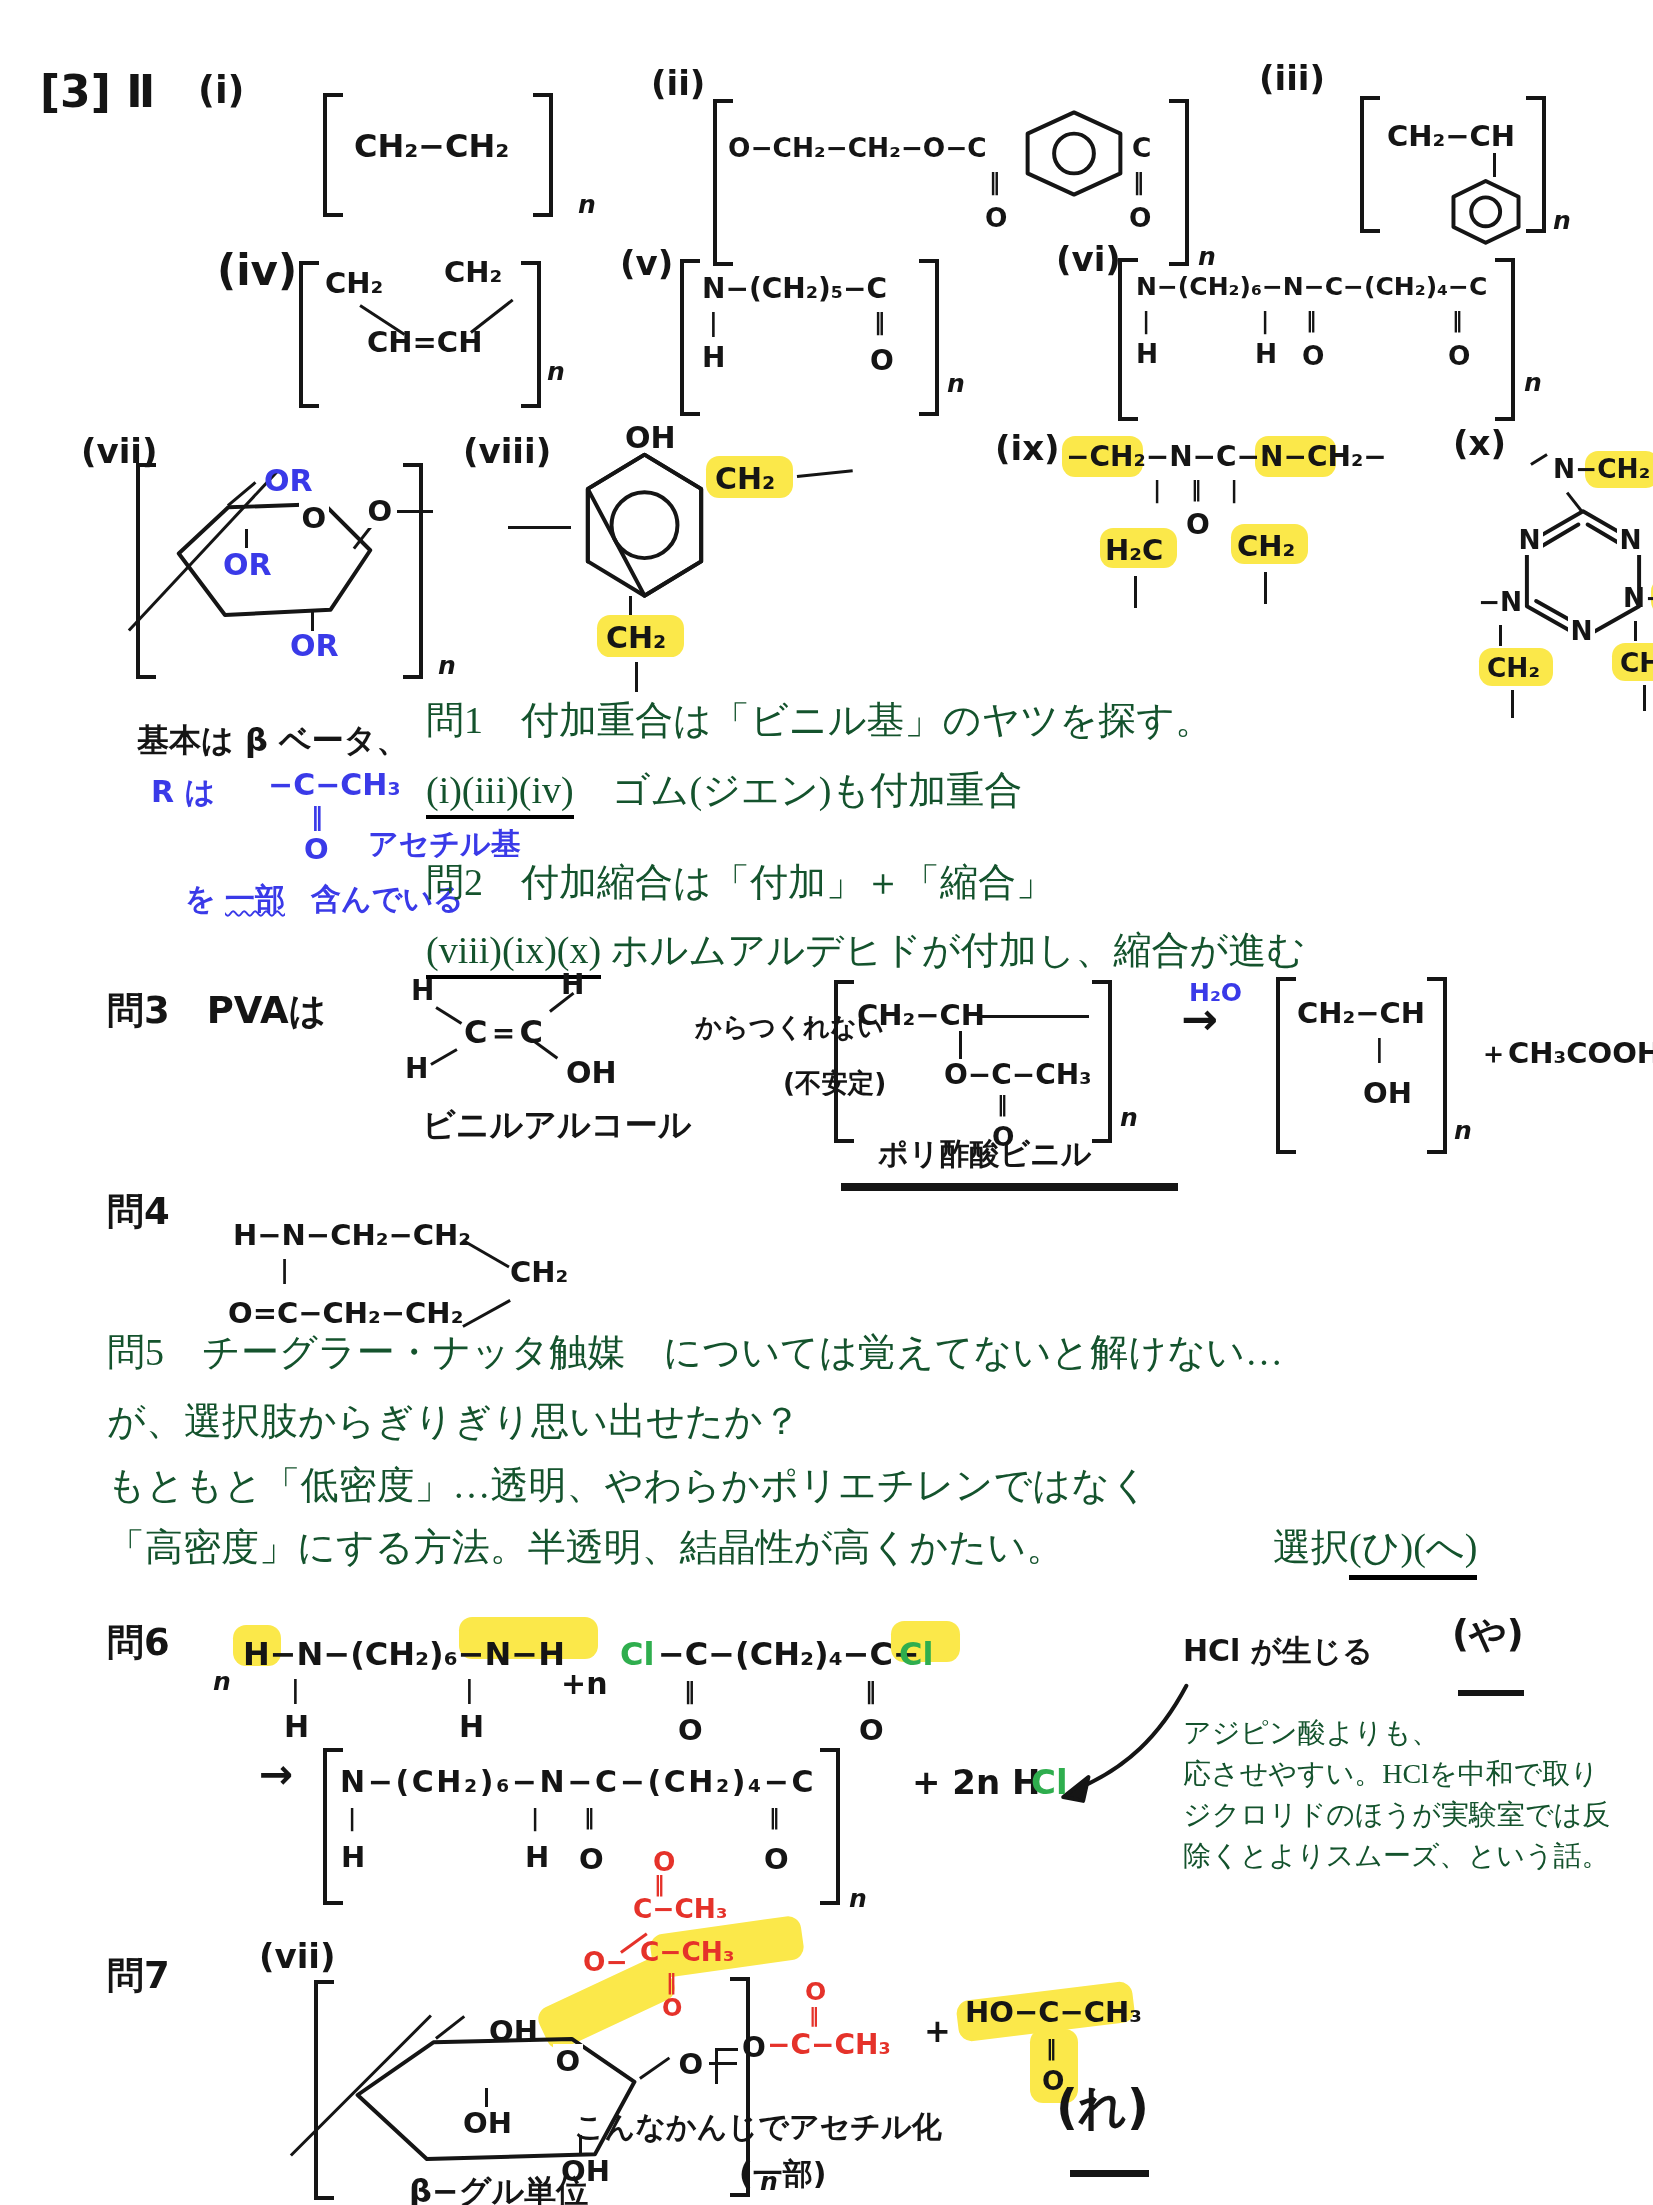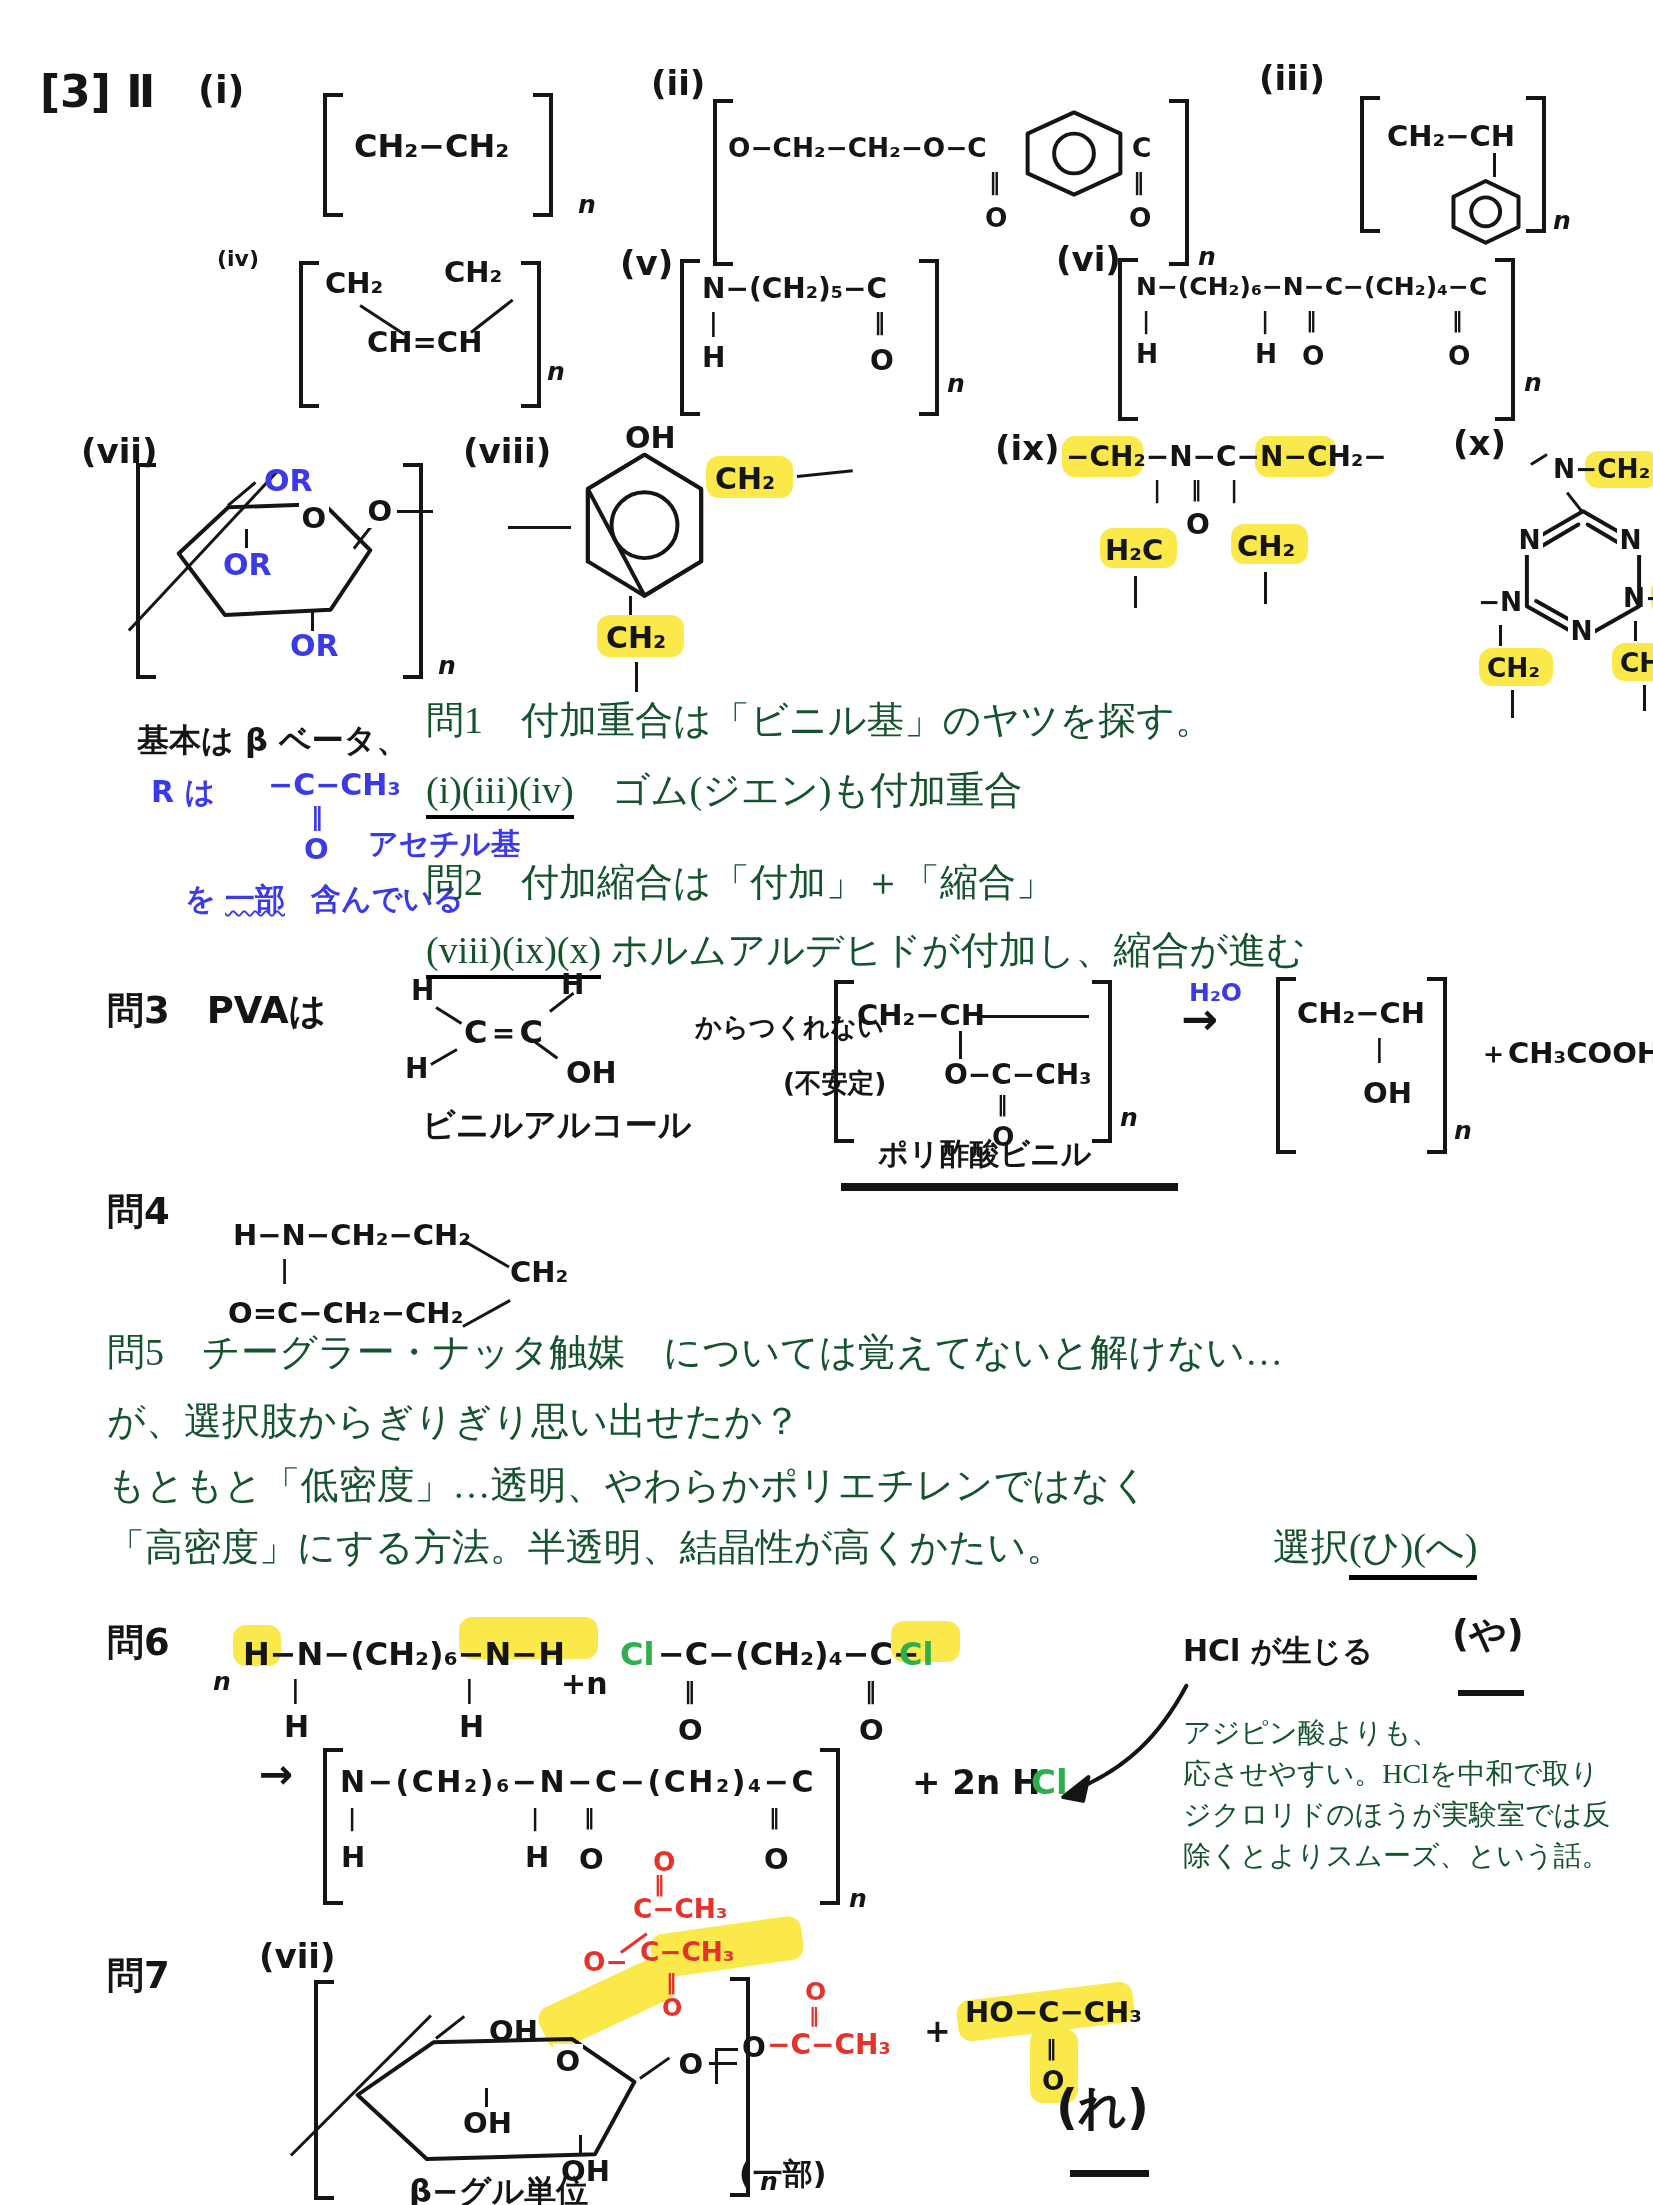--- a/index.html
+++ b/index.html
@@ -58,21 +58,21 @@
   <b class="bkl" style="left:1360px;top:96px;height:129px;"></b>
   <span class="abs hw" style="left:1387px;top:119px;font-size:29px;">CH₂−CH</span>
   <i class="vln" style="left:1493px;top:153px;height:24px;"></i>
   <svg class="ring" style="left:1448px;top:177px;" width="76" height="69" viewBox="0 0 115 105">
     <polygon points="57,6 107,30 107,76 57,100 8,76 8,30"></polygon>
     <circle cx="57" cy="53" r="22"></circle>
   </svg>
   <b class="bkr" style="left:1526px;top:96px;height:129px;"></b>
   <span class="abs hw nsub" style="left:1553px;top:206px;">n</span>
 
-  <span class="abs hw" style="left:217px;top:246px;font-size:22px;">(iv)</span>
+  <span class="abs hw" style="left:217px;top:246px;font-size:42px;">(iv)</span>
   <b class="bkl" style="left:299px;top:261px;height:139px;"></b>
   <span class="abs hw" style="left:325px;top:266px;font-size:29px;">CH₂</span>
   <span class="abs hw" style="left:444px;top:255px;font-size:29px;">CH₂</span>
   <i class="ln" style="left:360px;top:304px;width:53px;transform:rotate(33deg);"></i>
   <i class="ln" style="left:471px;top:331px;width:53px;transform:rotate(-38deg);"></i>
   <span class="abs hw" style="left:367px;top:325px;font-size:29px;">CH=CH</span>
   <b class="bkr" style="left:521px;top:261px;height:139px;"></b>
   <span class="abs hw nsub" style="left:547px;top:357px;">n</span>
 
   <span class="abs hw" style="left:620px;top:243px;font-size:34px;">(v)</span>
@@ -335,18 +335,19 @@
   <span class="abs hw" style="left:742px;top:2031px;font-size:28px;">O</span>
   <span class="abs hw red" style="left:767px;top:2028px;font-size:28px;">−C−CH₃</span>
   <span class="abs hw red" style="left:809px;top:2003px;font-size:20px;">‖</span>
   <span class="abs hw red" style="left:805px;top:1977px;font-size:25px;">O</span>
   <span class="abs hw" style="left:924px;top:2012px;font-size:32px;">+</span>
   <i class="hl" style="left:957px;top:1991px;width:177px;height:41px;transform:rotate(-7deg);"></i>
   <i class="hl" style="left:1030px;top:2029px;width:48px;height:74px;"></i>
   <span class="abs hw" style="left:965px;top:1995px;font-size:29px;">HO−C−CH₃</span>
   <span class="abs hw" style="left:1046px;top:2036px;font-size:21px;">‖</span>
   <span class="abs hw" style="left:1042px;top:2065px;font-size:26.4px;">O</span>
+  <span class="abs hw" style="left:574px;top:2107px;font-size:30px;">こんなかんじでアセチル化</span>
   <span class="abs hw" style="left:739px;top:2154px;font-size:30px;">(一部)</span>
   <span class="abs hw" style="left:1056px;top:2076px;font-size:48px;">(れ)</span>
   <i class="bar" style="left:1070px;top:2170px;width:79px;height:6.6px;"></i>
 
 </div>
 
 
 </body></html>

